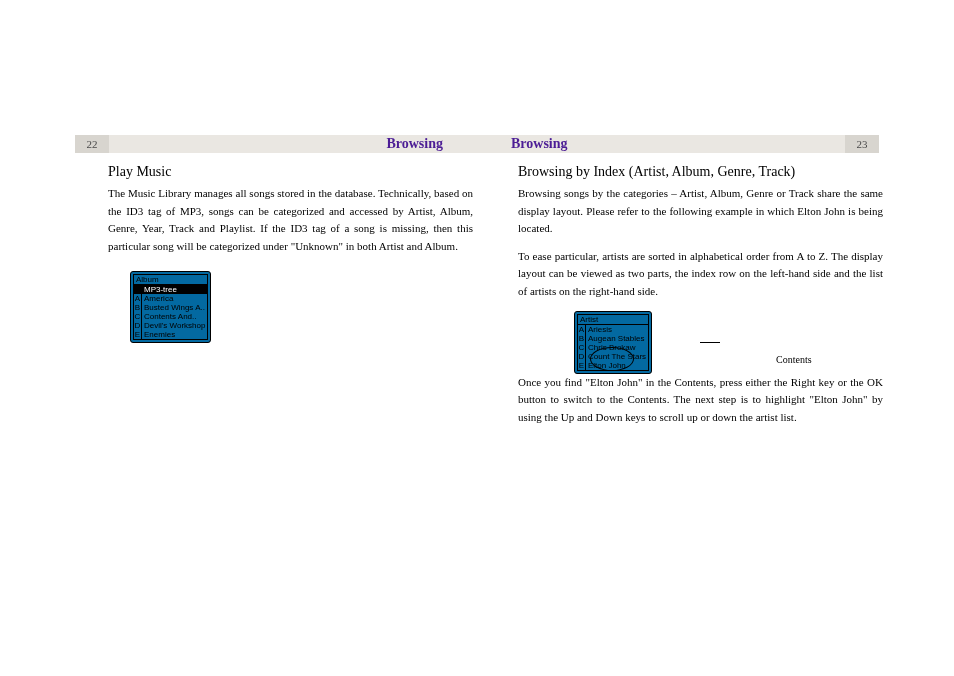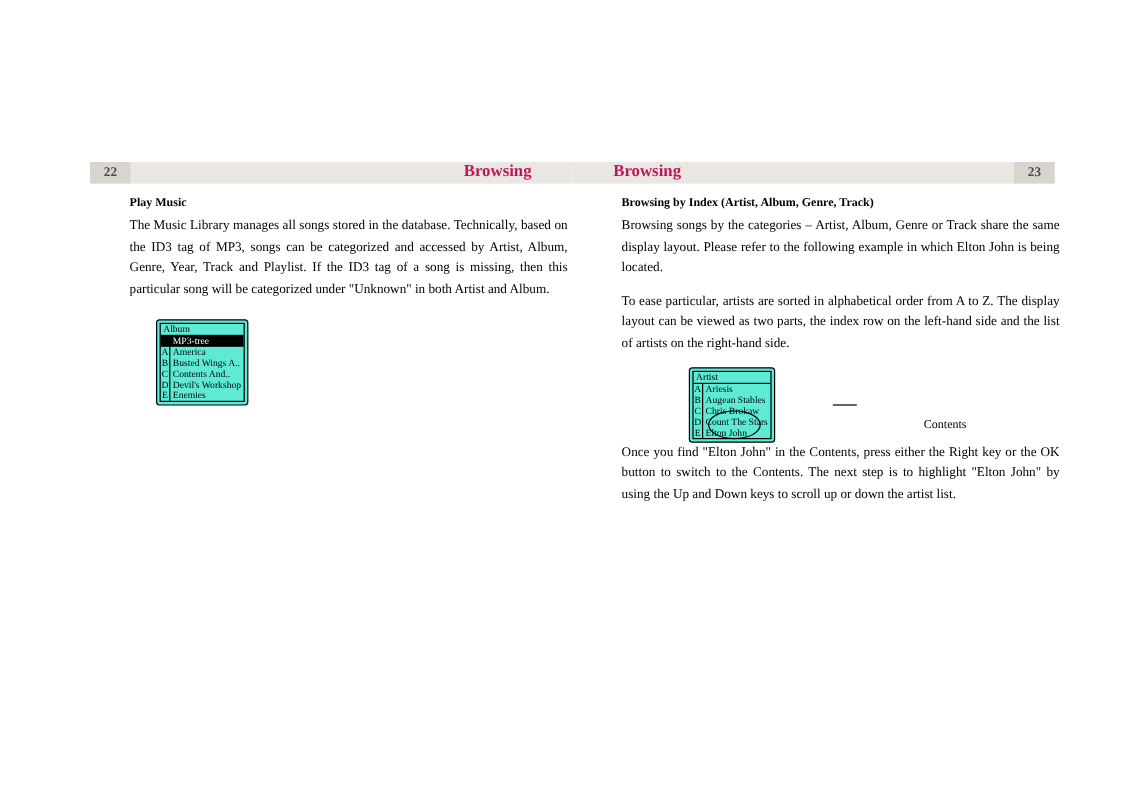--- a/index.html
+++ b/index.html
@@ -36,51 +36,51 @@
     top: 135px;
     left: 75px;
     right: 75px;
     height: 18px;
     display: flex;
   }
   .page-num {
     width: 34px;
     background: #d8d5cf;
     color: #4a4a4a;
-    font-weight: bold;
+    font-weight: normal;
     font-size: 11px;
     display: flex;
     align-items: center;
     justify-content: center;
   }
   .header-mid {
     flex: 1;
     background: #eae7e2;
     display: flex;
     align-items: center;
     padding: 0 8px;
     font-size: 14px;
-    color: #be185d;
+    color: #4c1d95;
     font-weight: bold;
     font-family: "Times New Roman", serif;
   }
   .header-mid.left { justify-content: flex-end; padding-right: 34px;}
   .header-mid.right { justify-content: flex-start; padding-left: 34px;}
 
   .page-left, .page-right {
     position: absolute;
     top: 164px;
     width: 365px;
   }
   .page-left { left: 108px; }
   .page-right { left: 518px; }
 
   .section-heading {
-    font-weight: bold;
-    font-size: 10px;
+    font-weight: normal;
+    font-size: 14px;
     margin-bottom: 5px;
   }
   .sub-heading {
     font-style: italic;
     font-weight: bold;
     font-size: 11px;
     margin-top: 12px;
     margin-bottom: 4px;
   }
   .body-text {
@@ -90,23 +90,23 @@
     margin-bottom: 10px;
   }
 
   .lcd-box {
     border: 1px solid #000;
     border-radius: 3px;
     padding: 2px;
     display: inline-block;
     margin-top: 6px;
     margin-left: 22px;
-    font-family: Liberation Serif, serif;
+    font-family: Liberation Sans, sans-serif;
     font-size: 8px;
-    background: #5eead4;
+    background: #0369a1;
   }
   .lcd-inner {
     border: 1px solid #000;
     min-width: 52px;
   }
   .lcd-title {
     border-bottom: 1px solid #000;
     padding: 0 2px;
     white-space: nowrap;
   }

